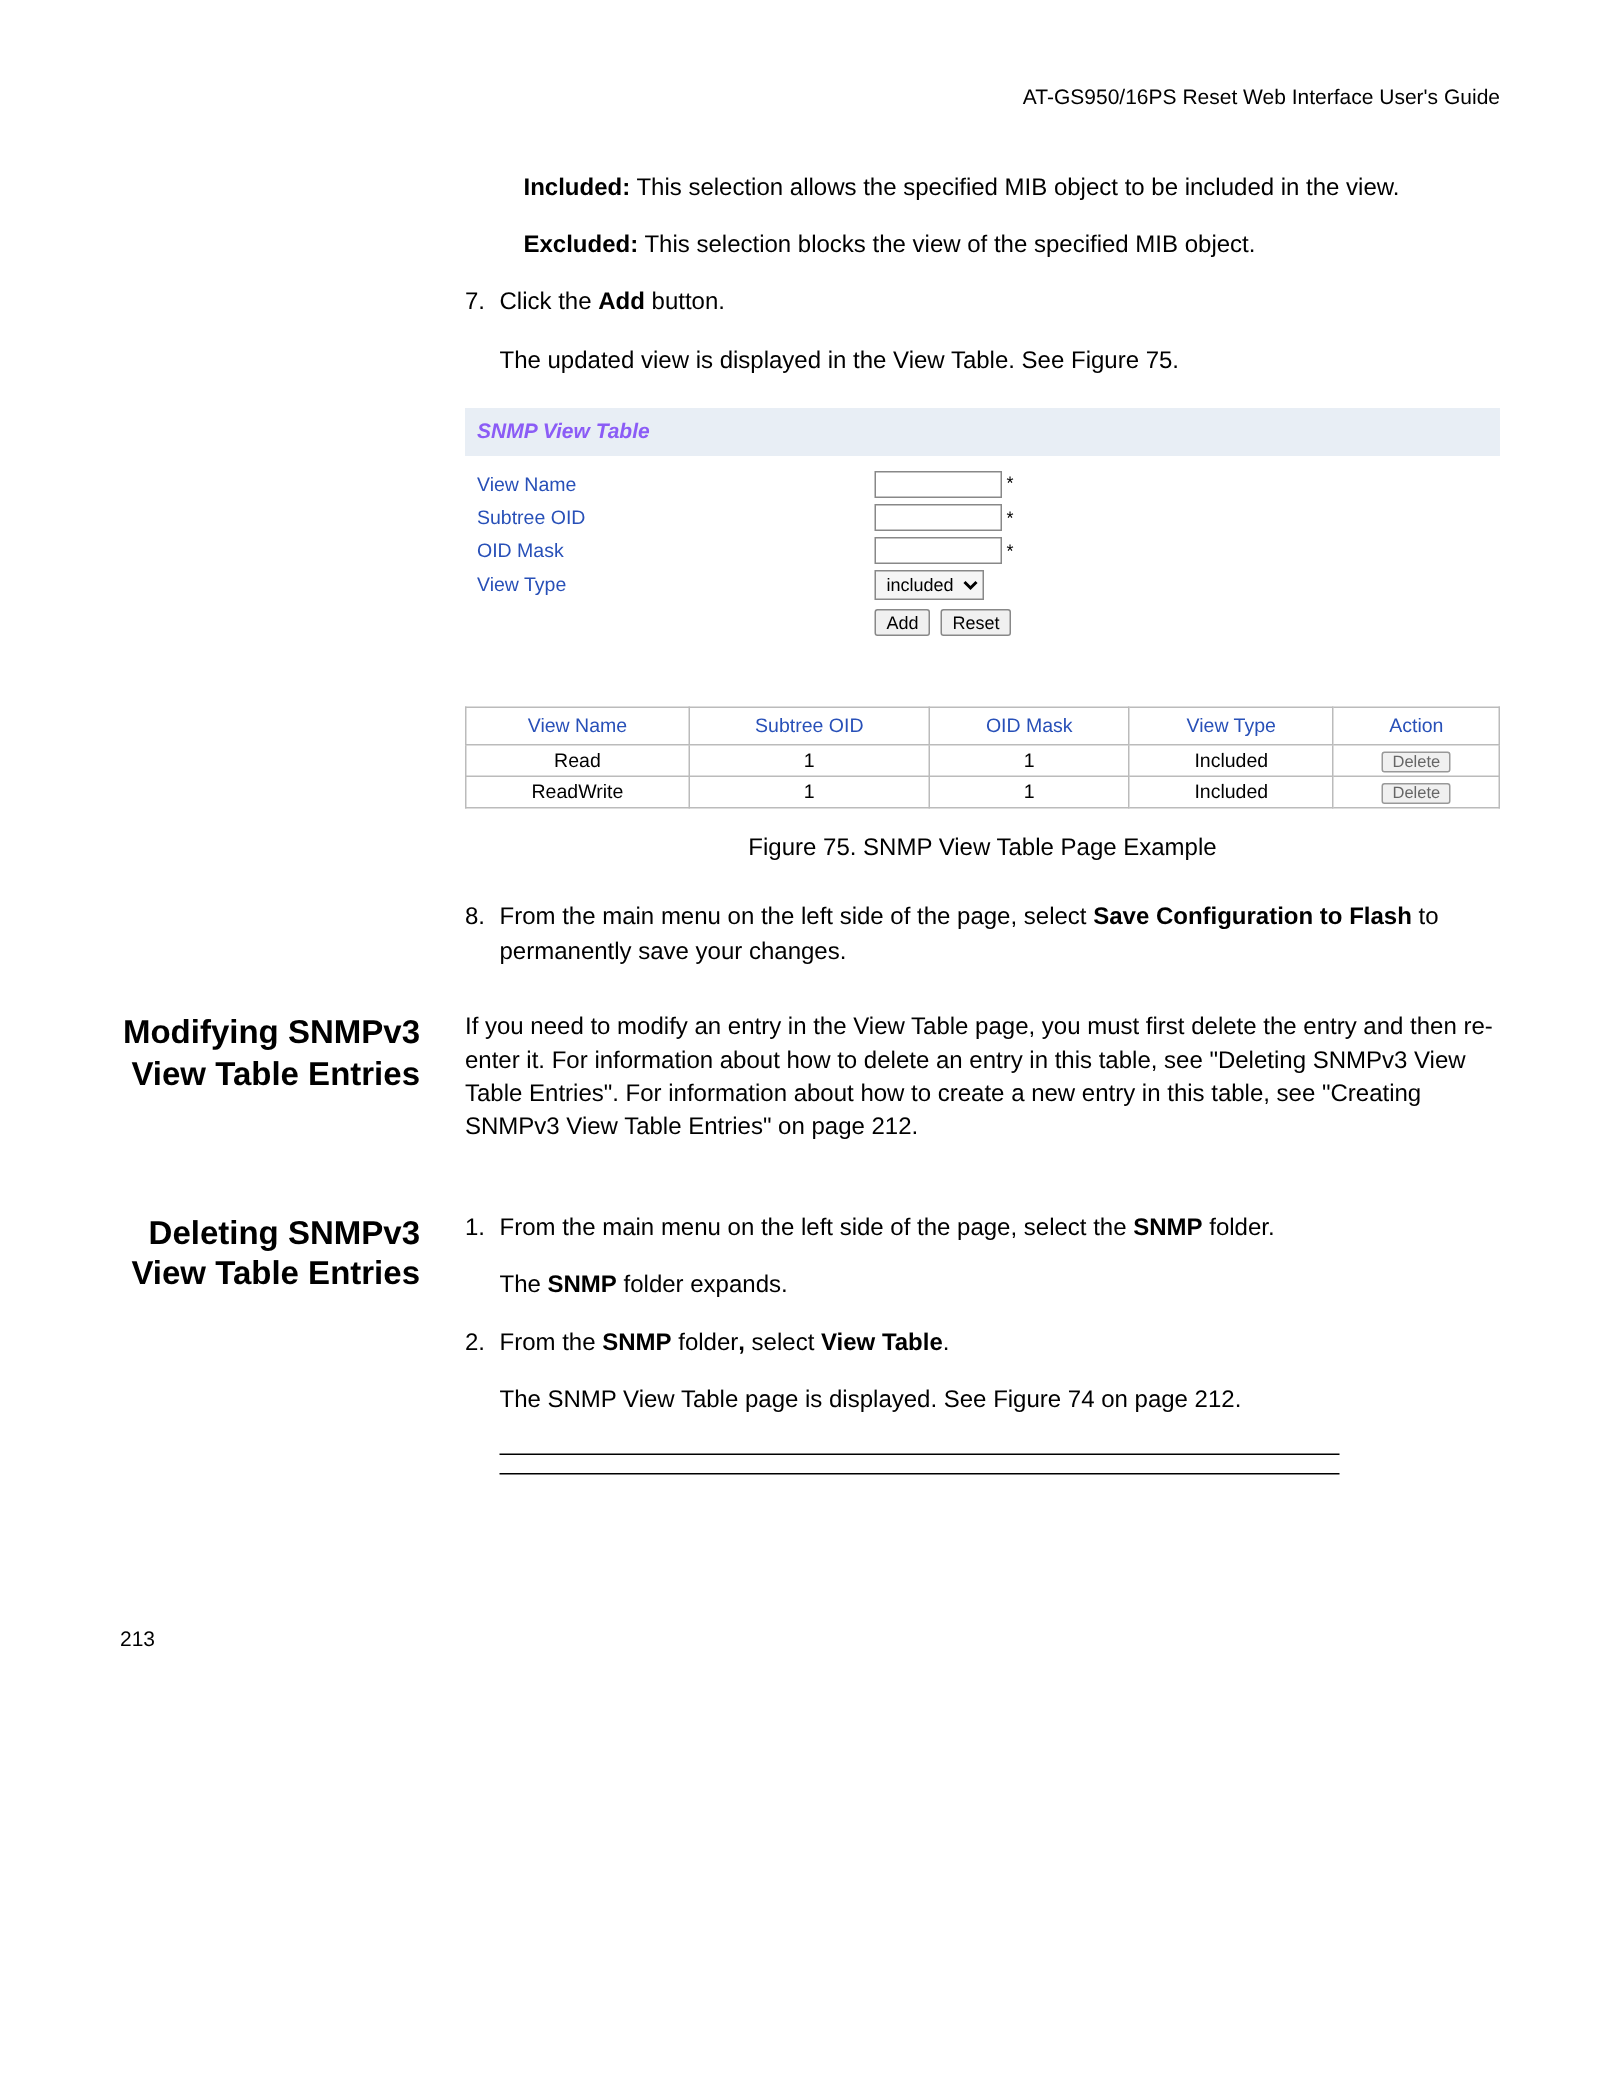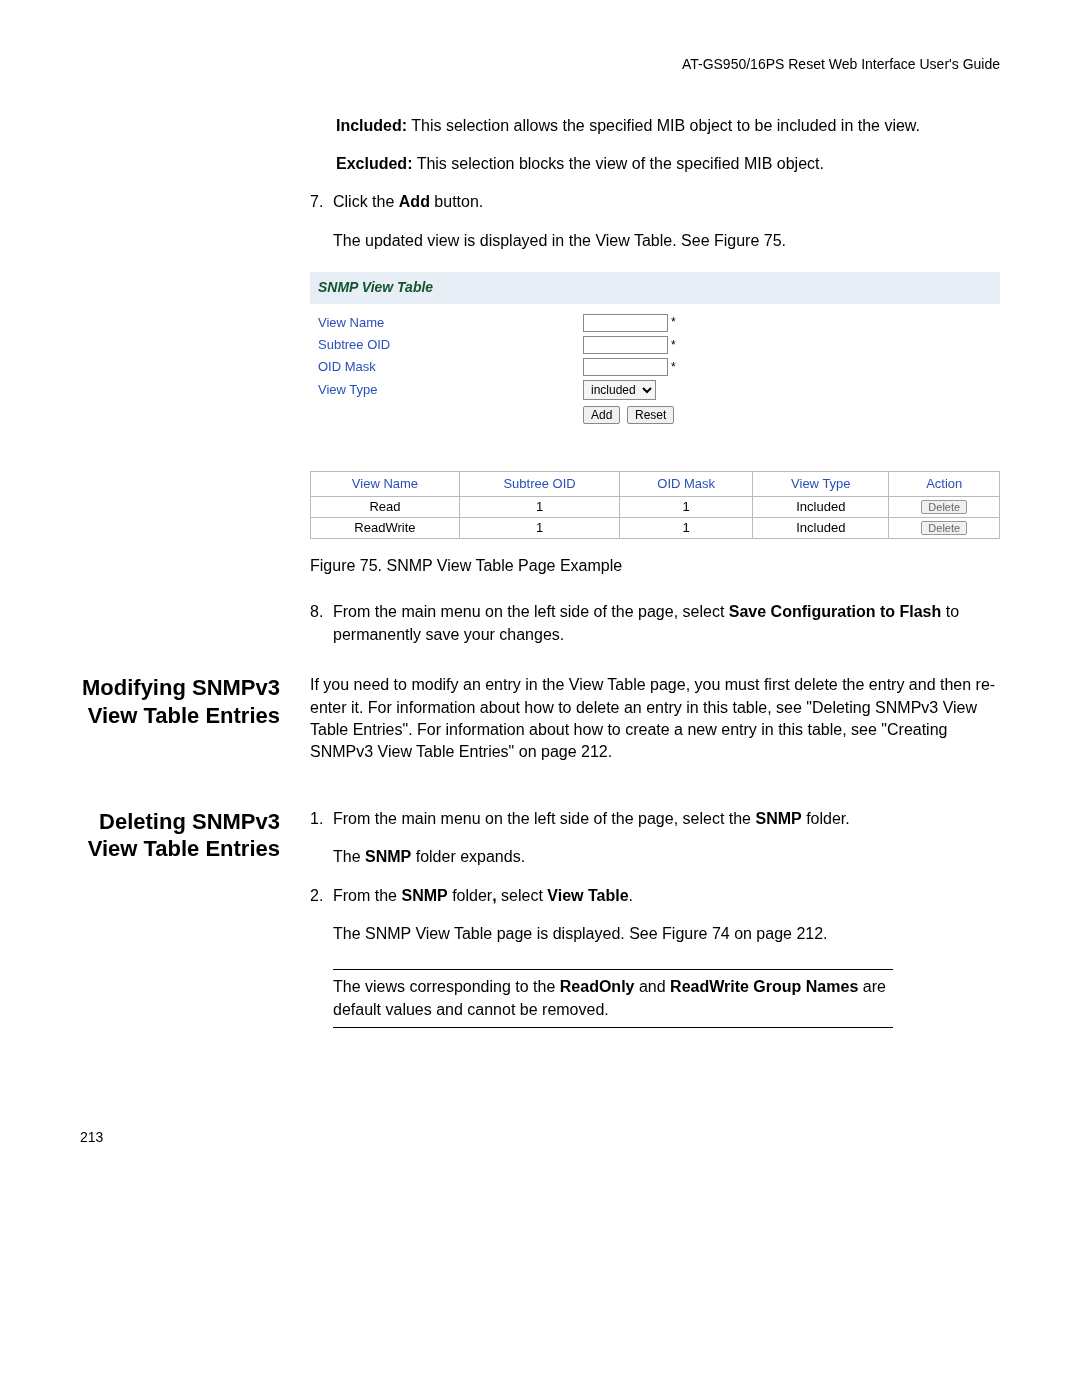--- a/index.html
+++ b/index.html
@@ -14,21 +14,21 @@
     }
     .header-text {
       text-align: right;
       font-size: 14px;
       margin-bottom: 40px;
     }
     .content-area {
       margin-left: 230px;
     }
     .para-indent {
-      margin-left: 26px;
+      margin-left: 39px;
     }
     .body-text {
       margin-bottom: 16px;
       font-size: 16px;
     }
     .step-row {
       display: flex;
       margin-bottom: 16px;
     }
     .step-num {
@@ -42,21 +42,21 @@
     .step-body p:last-child { margin-bottom: 0; }
     .bold { font-weight: bold; }
 
     
     .snmp-figure {
       margin: 20px 0 12px 0;
       font-size: 13px;
     }
     .snmp-header {
       background: #e8eef5;
-      color: #14532d;
+      color: #8b5cf6;
       font-weight: bold;
       font-style: italic;
       padding: 6px 8px;
       font-size: 14px;
     }
     .snmp-form {
       padding: 10px 8px 6px 8px;
     }
     .snmp-form-row {
       display: flex;
@@ -117,21 +117,21 @@
     }
     .tbl-btn {
       font-size: 11px;
       padding: 0 6px;
       border: 1px solid #999;
       background: #f0f0f0;
       color: #666;
       border-radius: 2px;
     }
     .figure-caption {
-      text-align: left;
+      text-align: center;
       margin: 16px 0 24px 0;
       font-size: 16px;
     }
 
     
     .two-col {
       display: flex;
       margin-top: 28px;
     }
     .side-heading {
@@ -275,20 +275,17 @@
     <div class="step-row">
       <div class="step-num">2.</div>
       <div class="step-body">
         <p><span>From the </span><span class="bold">SNMP</span><span> folder</span><span class="bold">,</span><span> select </span><span class="bold">View Table</span><span>.</span></p>
         <p>The SNMP View Table page is displayed. See Figure 74 on page 212.</p>
       </div>
     </div>
 
 
     <div class="note-box">
-      <div>
-        <span>The views corresponding to the </span><span class="bold">ReadOnly</span><span> and </span><span class="bold">ReadWrite Group Names</span><span> are default values and cannot be removed.</span>
-      </div>
     </div>
   </div>
 </div>
 
 <div class="page-num">213</div>
 
 </body></html>

